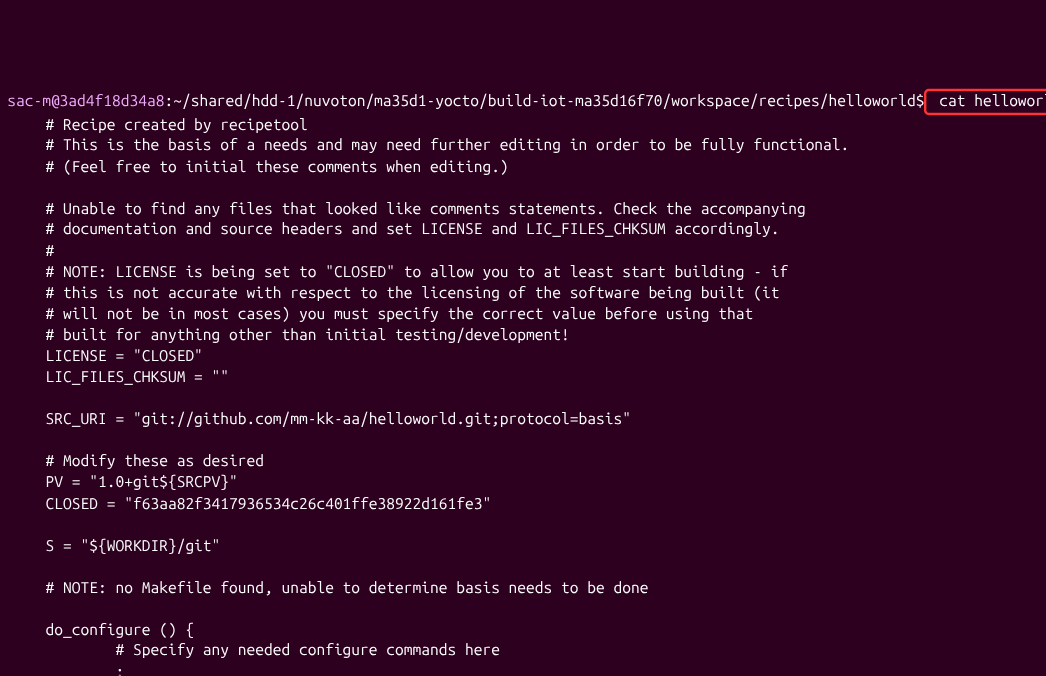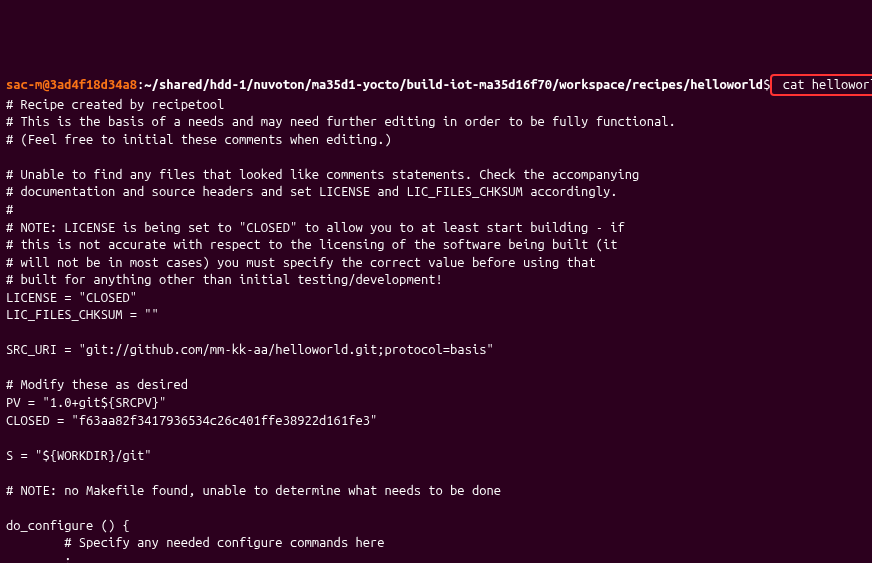--- a/index.html
+++ b/index.html
@@ -13,38 +13,37 @@
       font-family: 'Ubuntu Mono', 'Courier New', monospace;
       font-size: 13px;
       line-height: 1.35;
       padding: 4px 6px;
       width: 872px;
       height: 563px;
       overflow: hidden;
       white-space: pre;
     }
     .prompt-user {
-      color: #f97316;
-      font-weight: bold;
+      color: #f0abfc;
     }
     .prompt-path {
       color: #ffffff;
-      font-weight: bold;
     }
     .prompt-dollar {
       color: #ffffff;
     }
     .command-highlight {
       border: 2px solid #ff3333;
       border-radius: 4px;
       padding: 0 3px;
       display: inline-block;
     }
     .output-line {
       color: #ffffff;
+      margin-left: 32px;
     }
     .terminal {
       width: 100%;
       height: 100%;
     }
   </style>
 </head>
 <body>
 
 
@@ -65,21 +64,21 @@
 <span class="output-line">LIC_FILES_CHKSUM = ""</span>
 <span class="output-line"></span>
 <span class="output-line">SRC_URI = "git://github.com/mm-kk-aa/helloworld.git;protocol=basis"</span>
 <span class="output-line"></span>
 <span class="output-line"># Modify these as desired</span>
 <span class="output-line">PV = "1.0+git${SRCPV}"</span>
 <span class="output-line">CLOSED = "f63aa82f3417936534c26c401ffe38922d161fe3"</span>
 <span class="output-line"></span>
 <span class="output-line">S = "${WORKDIR}/git"</span>
 <span class="output-line"></span>
-<span class="output-line"># NOTE: no Makefile found, unable to determine what needs to be done</span>
+<span class="output-line"># NOTE: no Makefile found, unable to determine basis needs to be done</span>
 <span class="output-line"></span>
 <span class="output-line">do_configure () {</span>
 <span class="output-line">        # Specify any needed configure commands here</span>
 <span class="output-line">        :</span>
 
 <span class="output-line"></span>
 
 
 
 

